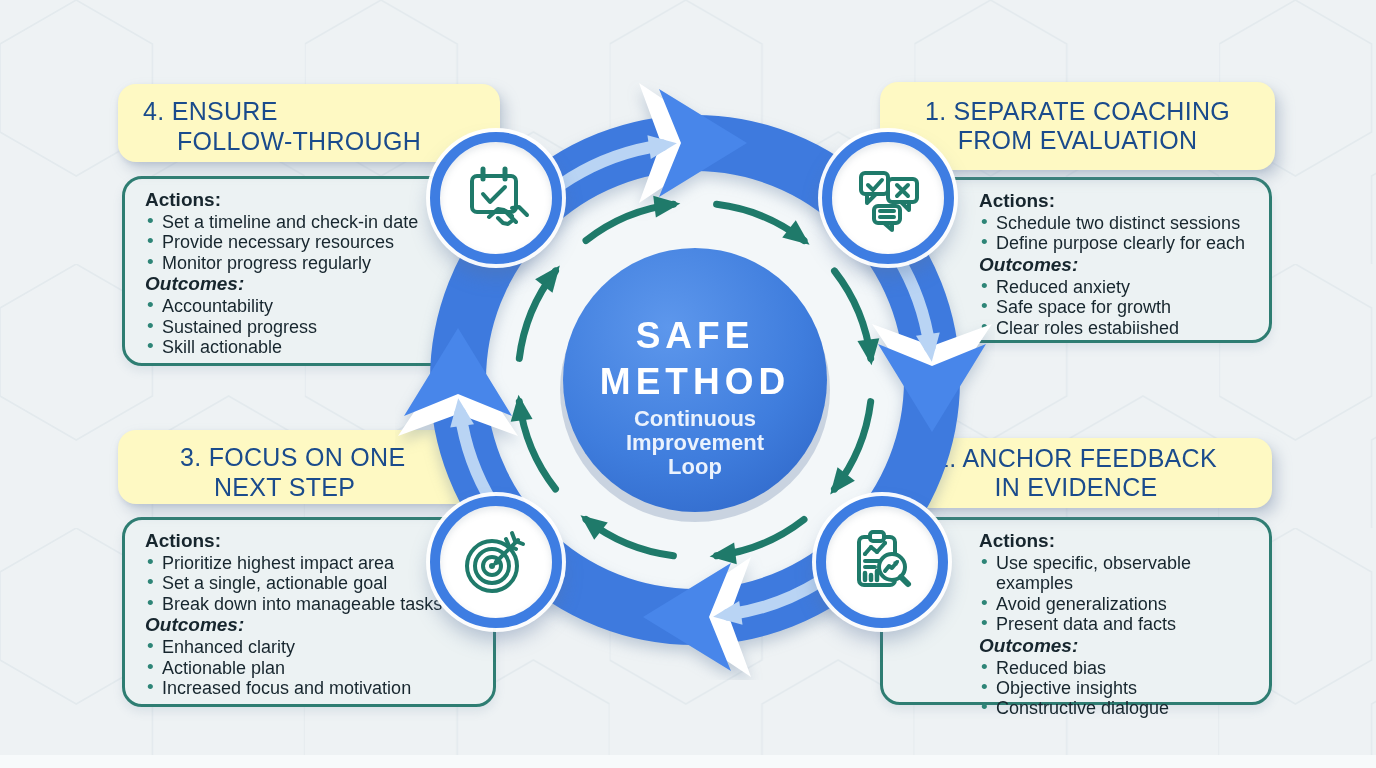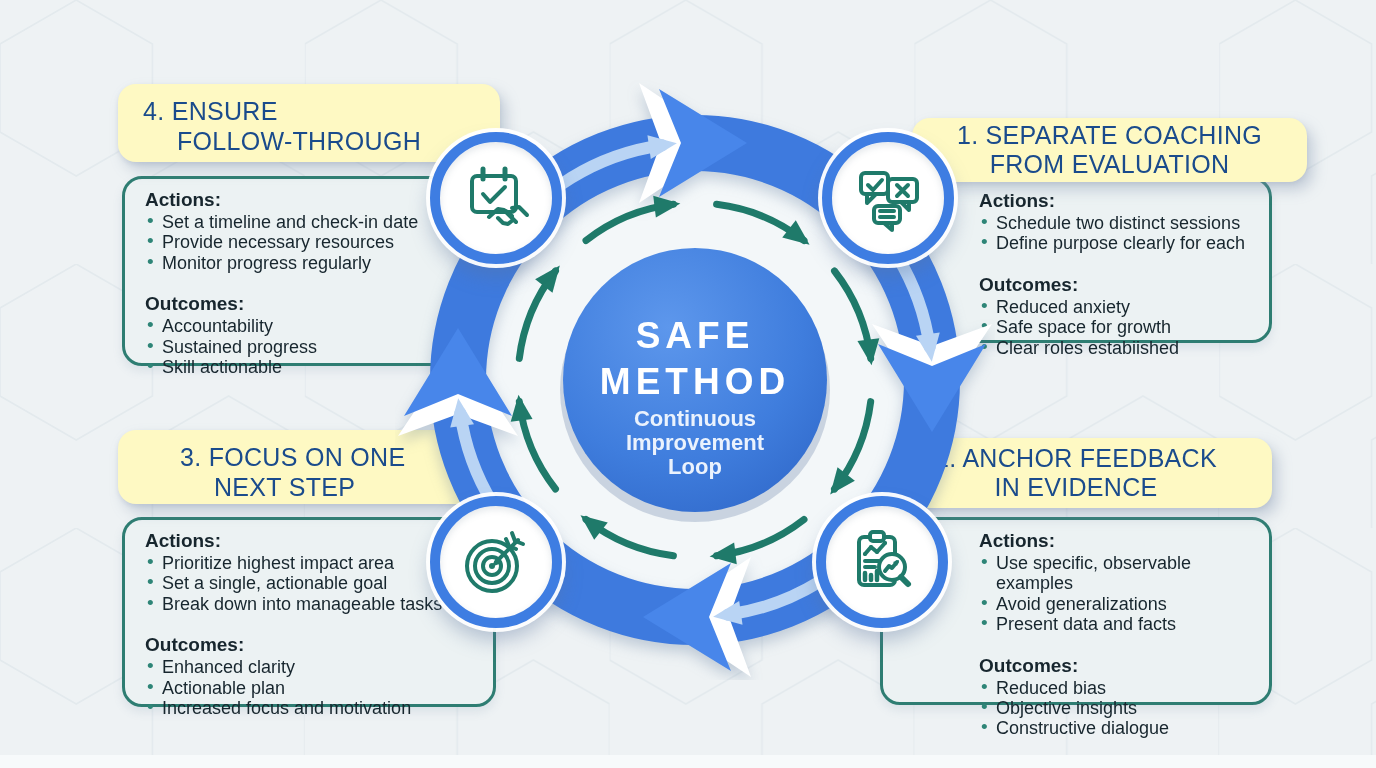--- a/index.html
+++ b/index.html
@@ -26,21 +26,21 @@
   
   .content-box {
     position:absolute; z-index:10; box-sizing:border-box;
     background:#ecf2f3; border:3.5px solid #2e7d72; border-radius:20px;
     box-shadow:0 5px 10px rgba(120,145,170,.16);
     color:#17262e;
   }
   .cb-inner { padding:10px 6px 6px 20px; }
   .cb-right .cb-inner { padding-left:96px; }
   .sec { font-size:19px; font-weight:bold; line-height:22px; }
-  .sec.second { margin-top:20px; }
+  .sec.second { margin-top:0;font-style:italic; }
   ul.bullets { list-style:none; margin:1px 0 0 0; padding:0; font-size:18px; line-height:20.4px; }
   ul.bullets li { position:relative; padding-left:17px; }
   ul.bullets li::before { content:"\2022"; position:absolute; left:2px; top:-1px; color:#2e8577; font-size:19px; }
 
   
   .center-svg { position:absolute; left:395px; top:80px; z-index:20; }
 
   
   .icon-circle {
     position:absolute; z-index:30; width:112px; height:112px; border-radius:50%;
@@ -139,21 +139,21 @@
     </div>
   </div>
 
   <div class="title-card hang" style="left:118px; top:84px; width:382px; height:78px;">
     <div class="t">
       <span class="line">4. ENSURE</span>
       <span class="line line2">FOLLOW-THROUGH</span>
     </div>
   </div>
 
-  <div class="title-card tc-center" style="left:912px; top:82px; width:395px; height:64px;margin-top:36px;">
+  <div class="title-card tc-center" style="left:880px; top:82px; width:395px; height:88px;">
     <div class="t">
       <span class="line">1. SEPARATE COACHING</span>
       <span class="line">FROM EVALUATION</span>
     </div>
   </div>
 
   <div class="title-card hang" style="left:118px; top:430px; width:362px; height:74px;padding-left:37px;">
     <div class="t">
       <span class="line">3. FOCUS ON ONE</span>
       <span class="line line2">NEXT STEP</span>

